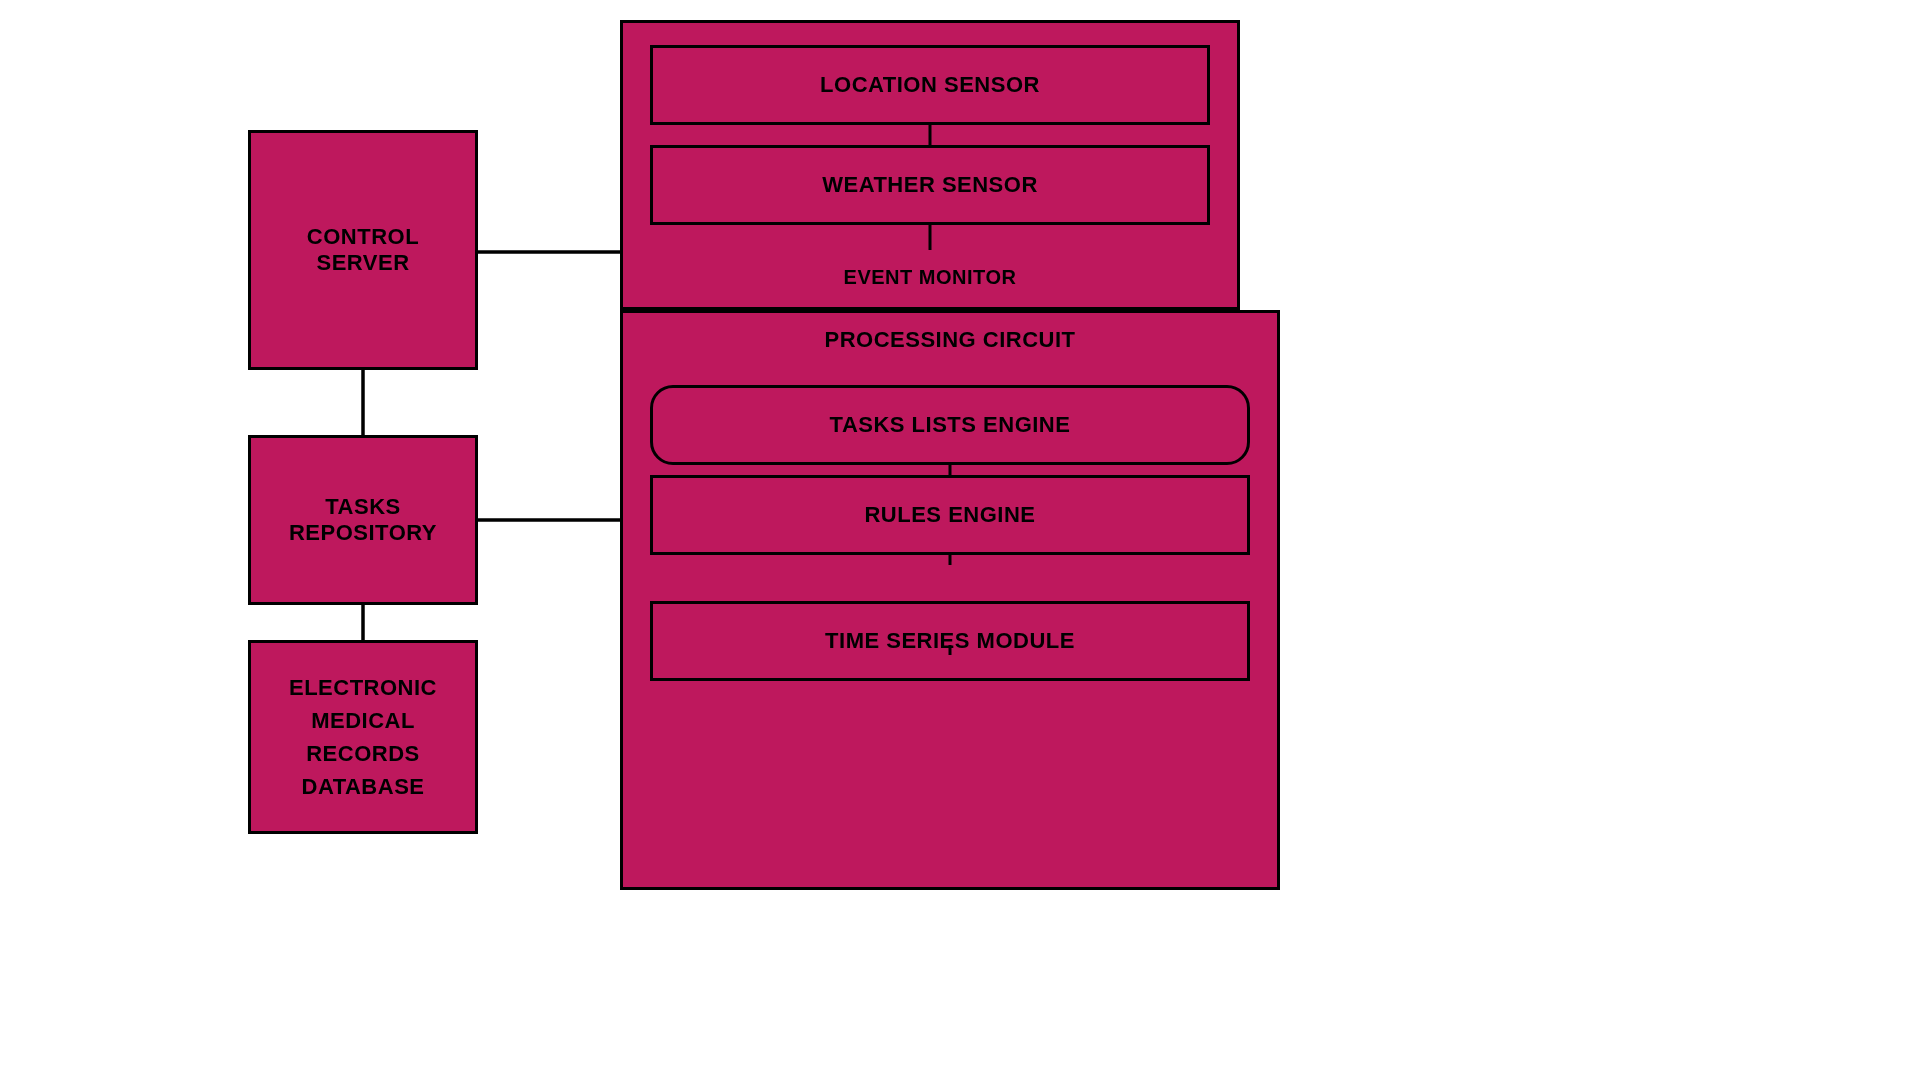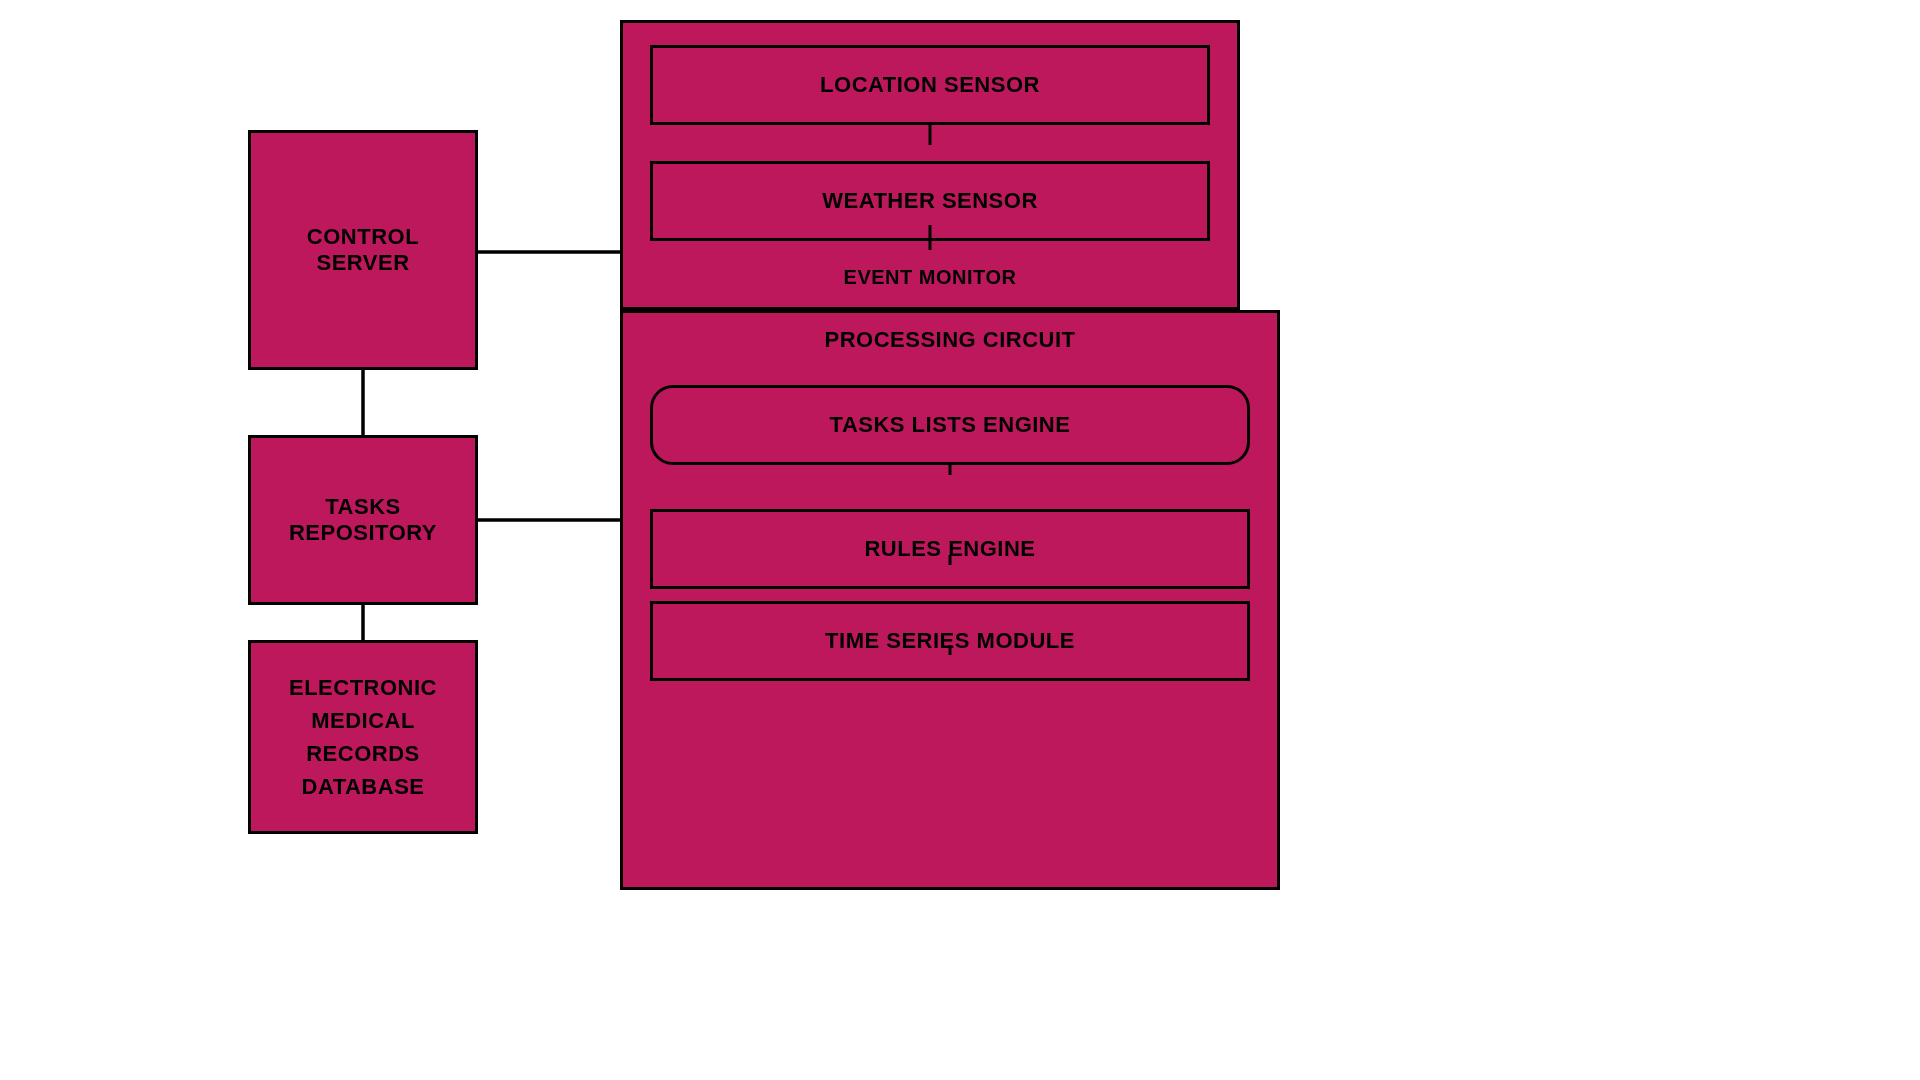--- a/index.html
+++ b/index.html
@@ -85,27 +85,27 @@
 MEDICAL
 RECORDS
 DATABASE</div>
 
   <div class="box" style="left:620px; top:20px; width:620px; height:290px; font-size:18px; align-items:flex-end; padding-bottom:12px; justify-content:center;">
     <span style="position:absolute; bottom:18px; left:0; width:100%; text-align:center; font-size:20px; font-weight:bold;">EVENT MONITOR</span>
   </div>
 
   <div class="box" style="left:650px; top:45px; width:560px; height:80px;">LOCATION SENSOR</div>
 
-  <div class="box" style="left:650px; top:145px; width:560px; height:80px;margin-top:16px;">WEATHER SENSOR</div>
+  <div class="box" style="left:650px; top:145px; width:560px; height:80px;">WEATHER SENSOR</div>
 
   <div class="box" style="left:620px; top:310px; width:660px; height:580px; align-items:flex-start; justify-content:center; padding-top:14px; font-size:22px;">PROCESSING CIRCUIT</div>
 
   <div class="box" style="left:650px; top:385px; width:600px; height:80px;border-radius:23px;">TASKS LISTS ENGINE</div>
 
-  <div class="box" style="left:650px; top:475px; width:600px; height:80px;margin-top:34px;">RULES ENGINE</div>
+  <div class="box" style="left:650px; top:475px; width:600px; height:80px;">RULES ENGINE</div>
 
   <div class="box" style="left:650px; top:565px; width:600px; height:80px;margin-top:36px;">TIME SERIES MODULE</div>
 
 
   <svg class="connectors" style="position:absolute;top:0;left:0;width:1920px;height:1080px;pointer-events:none;">
 
     <line x1="478" y1="252" x2="620" y2="252"></line>
 
     <line x1="363" y1="370" x2="363" y2="435"></line>
 

